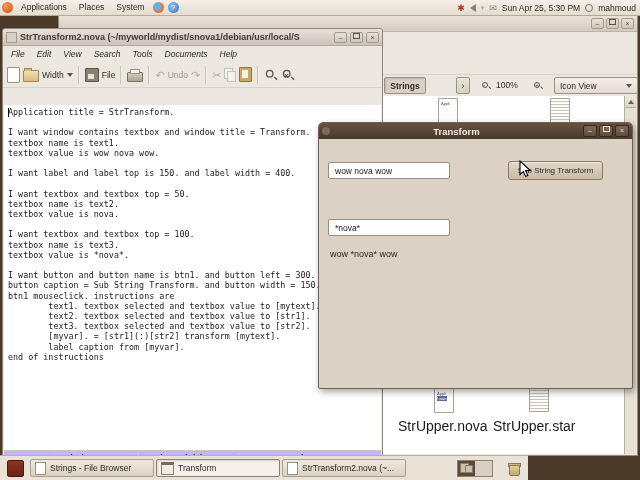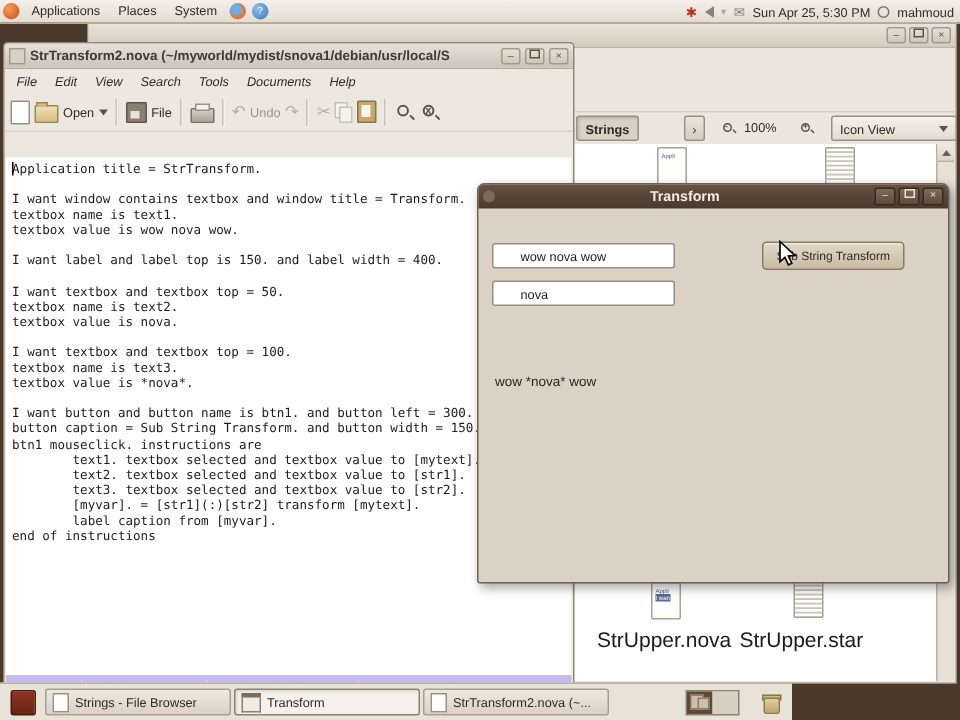--- a/index.html
+++ b/index.html
@@ -102,21 +102,21 @@
        z-index:3;box-shadow:2px 3px 7px rgba(0,0,0,.35);}
   #dlg-titlebar{height:16px;background:linear-gradient(#655242,#483a2d);border-radius:4px 4px 0 0;
                 display:flex;align-items:center;gap:2px;padding:0 3px;}
   #dlg-icon{width:8px;height:8px;border-radius:50%;background:#7d6a58;flex:0 0 auto;}
   #dlg-title{flex:1;text-align:center;color:#f3ede4;font-weight:bold;font-size:9.5px;}
   .dbtn{width:14px;height:12px;border:1px solid #352a20;border-radius:2px;background:linear-gradient(#7e6a56,#5d4c3c);
         color:#ece2d2;font-size:7px;line-height:10px;text-align:center;box-sizing:border-box;}
   .dbtn .maxglyph{border-color:#ece2d2;}
   #dlg-body{position:relative;height:250px;font-size:8.5px;}
   .tbx{position:absolute;width:122px;height:17px;background:#fff;border:1px solid #978d7f;border-radius:2px;
-       font:8.5px "Liberation Sans",sans-serif;padding:0 18px;color:#1a1a1a;box-sizing:border-box;}
+       font:8.5px "Liberation Sans",sans-serif;padding:0 6px;color:#1a1a1a;box-sizing:border-box;}
   #dlg-gobtn{position:absolute;left:189px;top:22px;width:95px;height:19px;background:linear-gradient(#e2d7c7,#c9bba7);
              border:1px solid #8a7a66;border-radius:3px;display:flex;align-items:center;justify-content:center;
              font-size:8px;color:#2e2a24;box-shadow:inset 0 1px 0 rgba(255,255,255,.5);box-sizing:border-box;}
   #dlg-result{position:absolute;left:11px;top:110px;font-size:9px;color:#2a2620;}
   
   #cursor{position:absolute;left:519px;top:160px;z-index:10;}
 </style>
 </head>
 <body>
 
@@ -188,21 +188,21 @@
       <span class="mi">View</span>
       <span class="mi">Search</span>
       <span class="mi">Tools</span>
       <span class="mi">Documents</span>
       <span class="mi">Help</span>
     </div>
     <div id="ged-toolbar">
       <span class="ipage"></span>
       <span style="display:flex;align-items:center;gap:3px;">
         <span class="ifolder"></span>
-        <span>Open</span>
+        <span>Width</span>
         <span class="tri-down"></span>
       </span>
       <span class="sep"></span>
       <span style="display:flex;align-items:center;gap:3px;">
         <span class="idisk"></span>
         <span>File</span>
       </span>
       <span class="sep"></span>
       <span class="iprint"></span>
       <span class="sep"></span>
@@ -275,21 +275,21 @@
   <div class="win" id="dlg">
     <div id="dlg-titlebar">
       <span id="dlg-icon"></span>
       <span id="dlg-title">Transform</span>
       <span class="dbtn">–</span>
       <span class="dbtn"><span class="maxglyph"></span></span>
       <span class="dbtn">×</span>
     </div>
     <div id="dlg-body">
       <input class="tbx" style="left: 9px; top: 23px;" value="wow nova wow">
-      <input class="tbx" style="left: 9px; top: 48px;" value="nova">
+      <input class="tbx" style="left: 9px; top: 80px;" value="*nova*">
       <div id="dlg-gobtn">Sub String Transform</div>
       <div id="dlg-result">wow *nova* wow</div>
     </div>
   </div>
 
   <div id="panel">
     <span class="pico" style="background:radial-gradient(circle at 35% 35%,#f59c5a,#d44a12);"></span>
     <span class="pmenu">Applications</span>
     <span class="pmenu">Places</span>
     <span class="pmenu">System</span>

